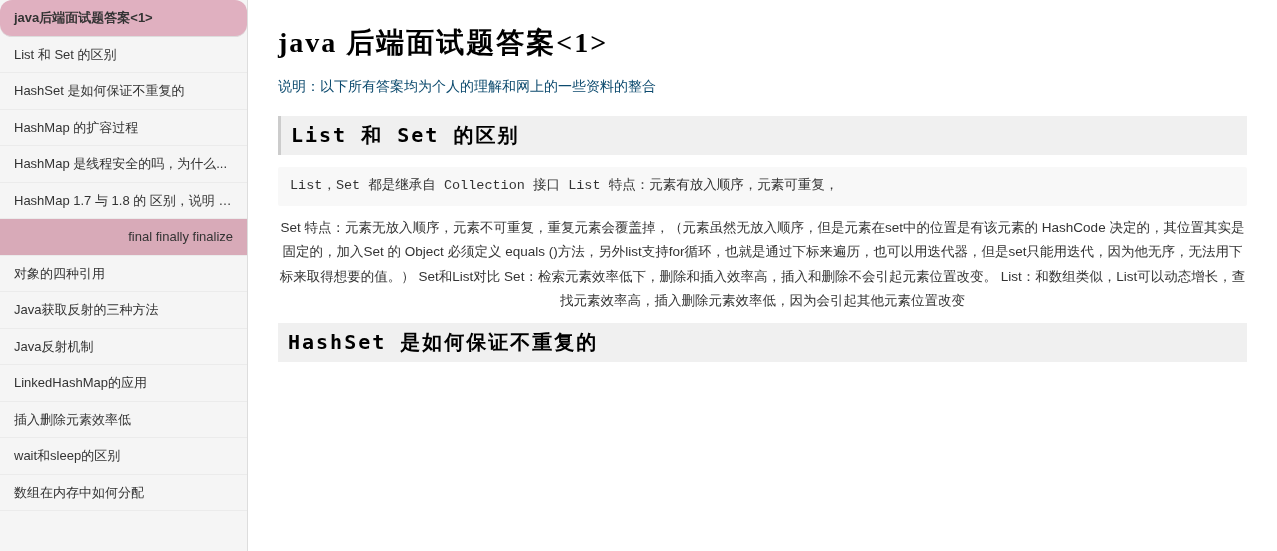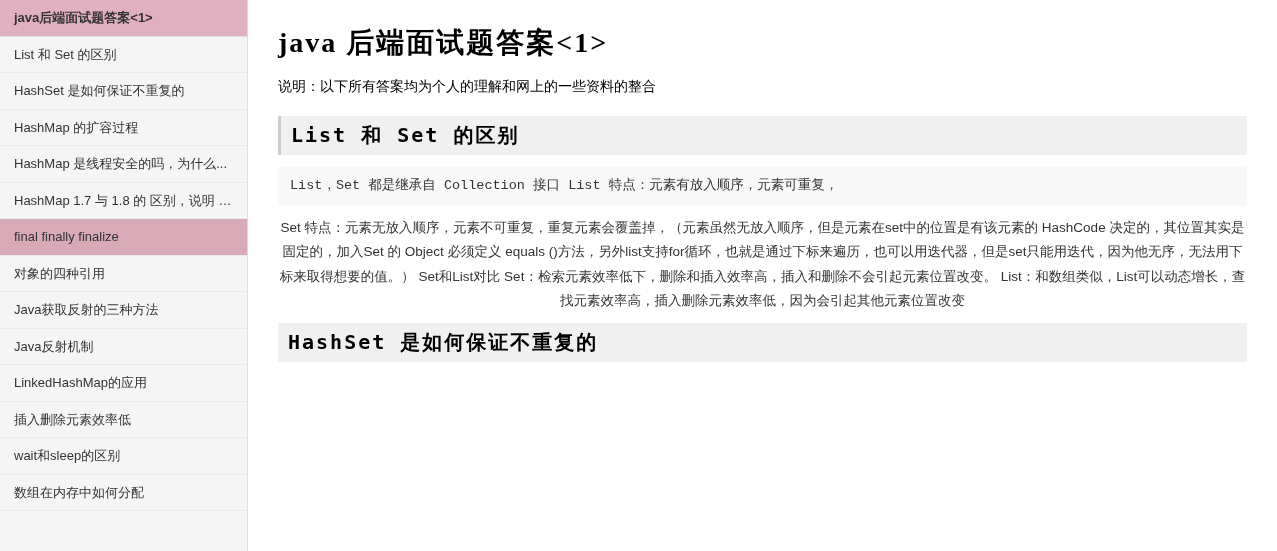--- a/index.html
+++ b/index.html
@@ -18,51 +18,52 @@
       padding: 8px 14px;
       cursor: pointer;
       color: #333;
       font-size: 13px;
       line-height: 1.5;
       border-bottom: 1px solid #ebebeb;
       white-space: nowrap;
       overflow: hidden;
       text-overflow: ellipsis;
     }
-    .sidebar-item.active { background: #d8aab8; color: #333; }
+    .sidebar-item.active { background: #d8aab8; color: #333; text-align: right; }
     .sidebar-header {
       padding: 8px 14px;
       cursor: pointer;
       color: #333;
       font-size: 13px;
       line-height: 1.5;
       background: #e0b0c0;
       border-bottom: 1px solid #ddd;
       font-weight: bold;
       white-space: nowrap;
       overflow: hidden;
       text-overflow: ellipsis;
+      border-radius: 12px;
     }
 
     
     #main {
       flex: 1;
       overflow-y: auto;
       padding: 24px 30px;
       height: 100%;
     }
     .page-title {
       font-size: 28px;
       font-weight: bold;
       letter-spacing: 2px;
       margin-bottom: 16px;
       font-family: "SimSun", serif;
     }
     .subtitle {
-      color: #000000;
+      color: #0c4a6e;
       font-size: 14px;
       margin-bottom: 20px;
     }
     .section-title {
       font-size: 20px;
       font-weight: bold;
       letter-spacing: 2px;
       background: #f0f0f0;
       padding: 6px 10px;
       margin-bottom: 12px;

